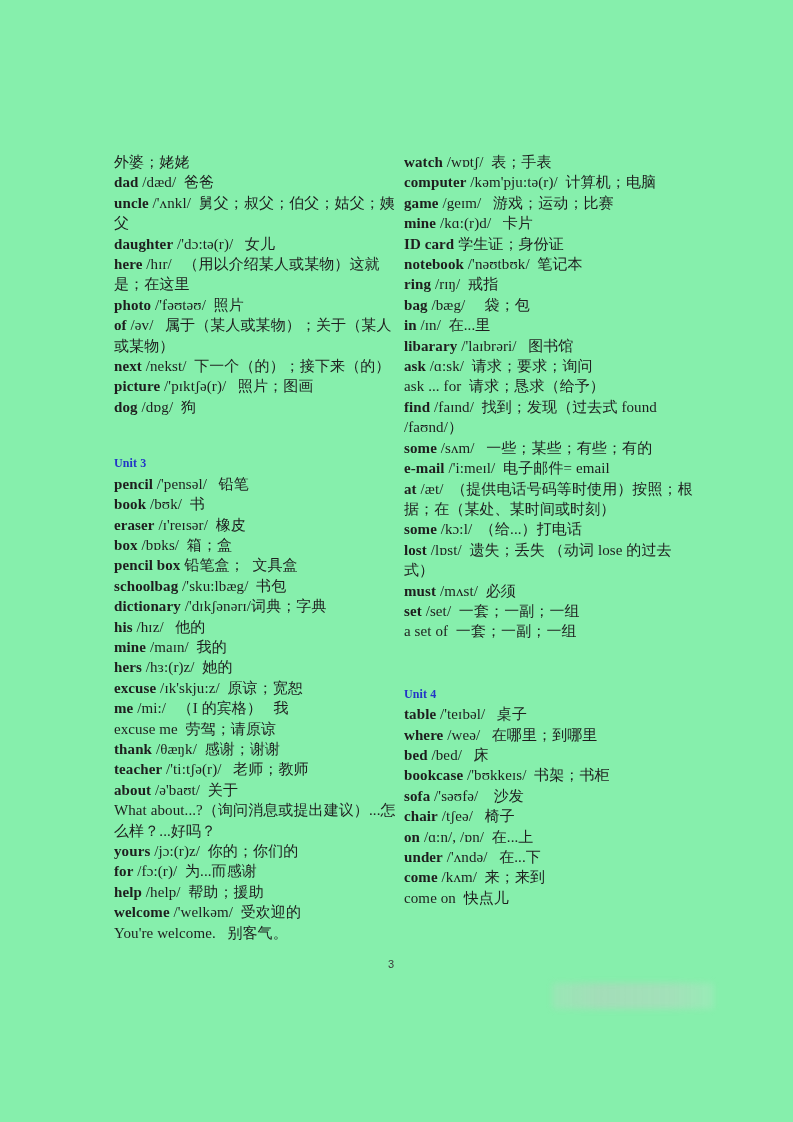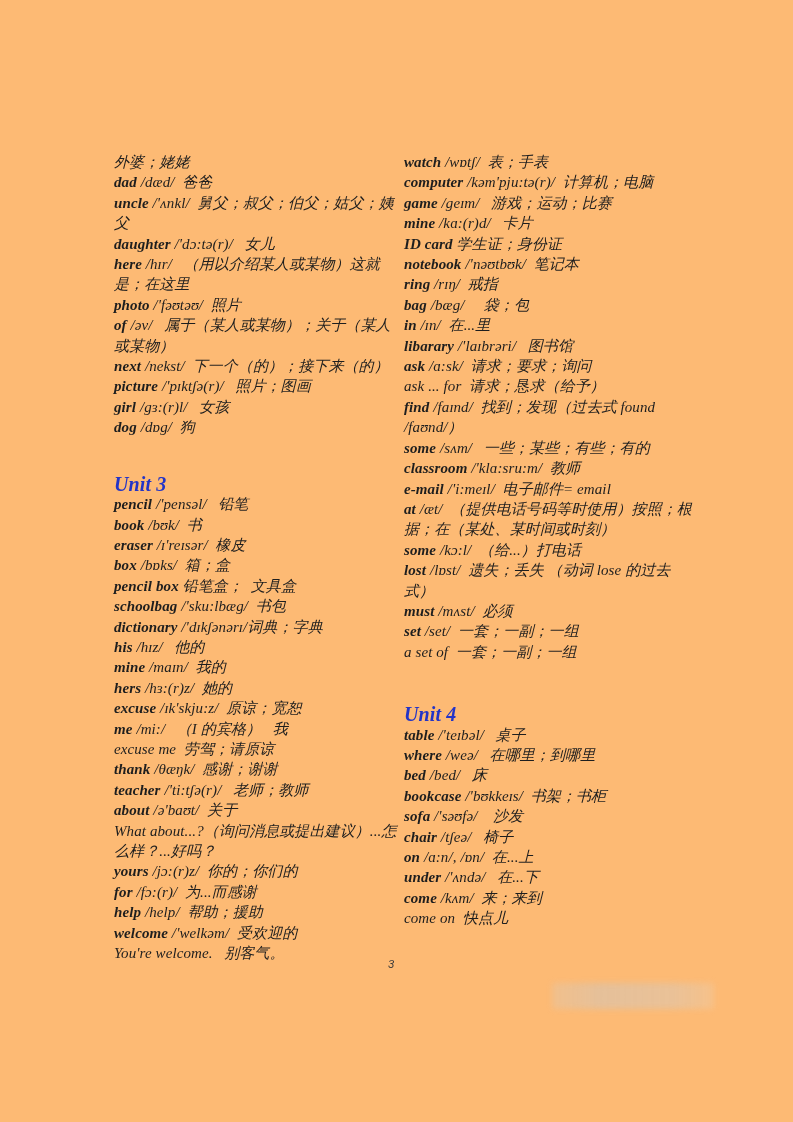--- a/index.html
+++ b/index.html
@@ -2,32 +2,32 @@
 <html><head>
 <meta charset="utf-8">
 <style>
   html,body{margin:0;padding:0;}
   body{
     width:793px;height:1122px;position:relative;overflow:hidden;
     background:#ffffff;
     font-family:"Liberation Serif","DejaVu Serif",serif;
     color:#1e1e1e;
   }
-  .page{position:absolute;inset:0;background:#fdba74;font-style:italic;}
+  .page{position:absolute;inset:0;background:#86efac;}
   .col{
     position:absolute;top:152px;
     font-size:15px;line-height:20.4px;
     letter-spacing:0.1px;
   }
   .col-left{left:114px;width:284px;}
   .col-right{left:404px;width:290px;}
   .entry{white-space:pre-wrap;overflow-wrap:break-word;}
   .entry b{font-weight:bold;}
   .unit-heading{
-    font-weight:bold;font-size:20px;line-height:20.4px;
+    font-weight:bold;font-size:12px;line-height:20.4px;
     white-space:pre-wrap;
   }
   .gap-left{height:36px;}
   .gap-right{height:42px;}
   .page-number{
     position:absolute;left:388px;top:958px;
     font-size:11px;color:#3a3a3a;
     font-family:"Liberation Sans","DejaVu Sans",sans-serif;
   }
   .watermark{
@@ -44,21 +44,20 @@
   <div class="col col-left" id="col-left">
       <div class="entry"><span>外婆；姥姥</span></div>
       <div class="entry"><b>dad</b><span> /dæd/  爸爸</span></div>
       <div class="entry"><b>uncle</b><span> /'ʌnkl/  舅父；叔父；伯父；姑父；姨父</span></div>
       <div class="entry"><b>daughter</b><span> /'dɔ:tə(r)/   女儿</span></div>
       <div class="entry"><b>here</b><span> /hɪr/   （用以介绍某人或某物）这就是；在这里</span></div>
       <div class="entry"><b>photo</b><span> /'fəʊtəʊ/  照片</span></div>
       <div class="entry"><b>of</b><span> /əv/   属于（某人或某物）；关于（某人或某物）</span></div>
       <div class="entry"><b>next</b><span> /nekst/  下一个（的）；接下来（的）</span></div>
       <div class="entry"><b>picture</b><span> /'pɪktʃə(r)/   照片；图画</span></div>
-      <div class="entry"><b>girl</b><span> /gɜ:(r)l/   女孩</span></div>
       <div class="entry"><b>dog</b><span> /dɒg/  狗</span></div>
       <div class="gap-left"></div>
       <div class="unit-heading" style="color: rgb(35, 52, 199);">Unit 3</div>
       <div class="entry"><b>pencil</b><span> /'pensəl/   铅笔</span></div>
       <div class="entry"><b>book</b><span> /bʊk/  书</span></div>
       <div class="entry"><b>eraser</b><span> /ɪ'reɪsər/  橡皮</span></div>
       <div class="entry"><b>box</b><span> /bɒks/  箱；盒</span></div>
       <div class="entry"><b>pencil box</b><span> 铅笔盒；  文具盒</span></div>
       <div class="entry"><b>schoolbag</b><span> /'sku:lbæg/  书包</span></div>
       <div class="entry"><b>dictionary</b><span> /'dɪkʃənərɪ/词典；字典</span></div>
@@ -86,21 +85,20 @@
       <div class="entry"><b>ID card</b><span> 学生证；身份证</span></div>
       <div class="entry"><b>notebook</b><span> /'nəʊtbʊk/  笔记本</span></div>
       <div class="entry"><b>ring</b><span> /rɪŋ/  戒指</span></div>
       <div class="entry"><b>bag</b><span> /bæg/     袋；包</span></div>
       <div class="entry"><b>in</b><span> /ɪn/  在...里</span></div>
       <div class="entry"><b>libarary</b><span> /'laɪbrəri/   图书馆</span></div>
       <div class="entry"><b>ask</b><span> /ɑ:sk/  请求；要求；询问</span></div>
       <div class="entry"><span>ask ... for  请求；恳求（给予）</span></div>
       <div class="entry"><b>find</b><span> /faɪnd/  找到；发现（过去式 found /faʊnd/）</span></div>
       <div class="entry"><b>some</b><span> /sʌm/   一些；某些；有些；有的</span></div>
-      <div class="entry"><b>classroom</b><span> /'klɑ:sru:m/  教师</span></div>
       <div class="entry"><b>e-mail</b><span> /'i:meɪl/  电子邮件= email</span></div>
       <div class="entry"><b>at</b><span> /æt/  （提供电话号码等时使用）按照；根据；在（某处、某时间或时刻）</span></div>
       <div class="entry"><b>some</b><span> /kɔ:l/  （给...）打电话</span></div>
       <div class="entry"><b>lost</b><span> /lɒst/  遗失；丢失 （动词 lose 的过去式）</span></div>
       <div class="entry"><b>must</b><span> /mʌst/  必须</span></div>
       <div class="entry"><b>set</b><span> /set/  一套；一副；一组</span></div>
       <div class="entry"><span>a set of  一套；一副；一组</span></div>
       <div class="gap-right"></div>
       <div class="unit-heading" style="color: rgb(35, 52, 199);">Unit 4</div>
       <div class="entry"><b>table</b><span> /'teɪbəl/   桌子</span></div>

